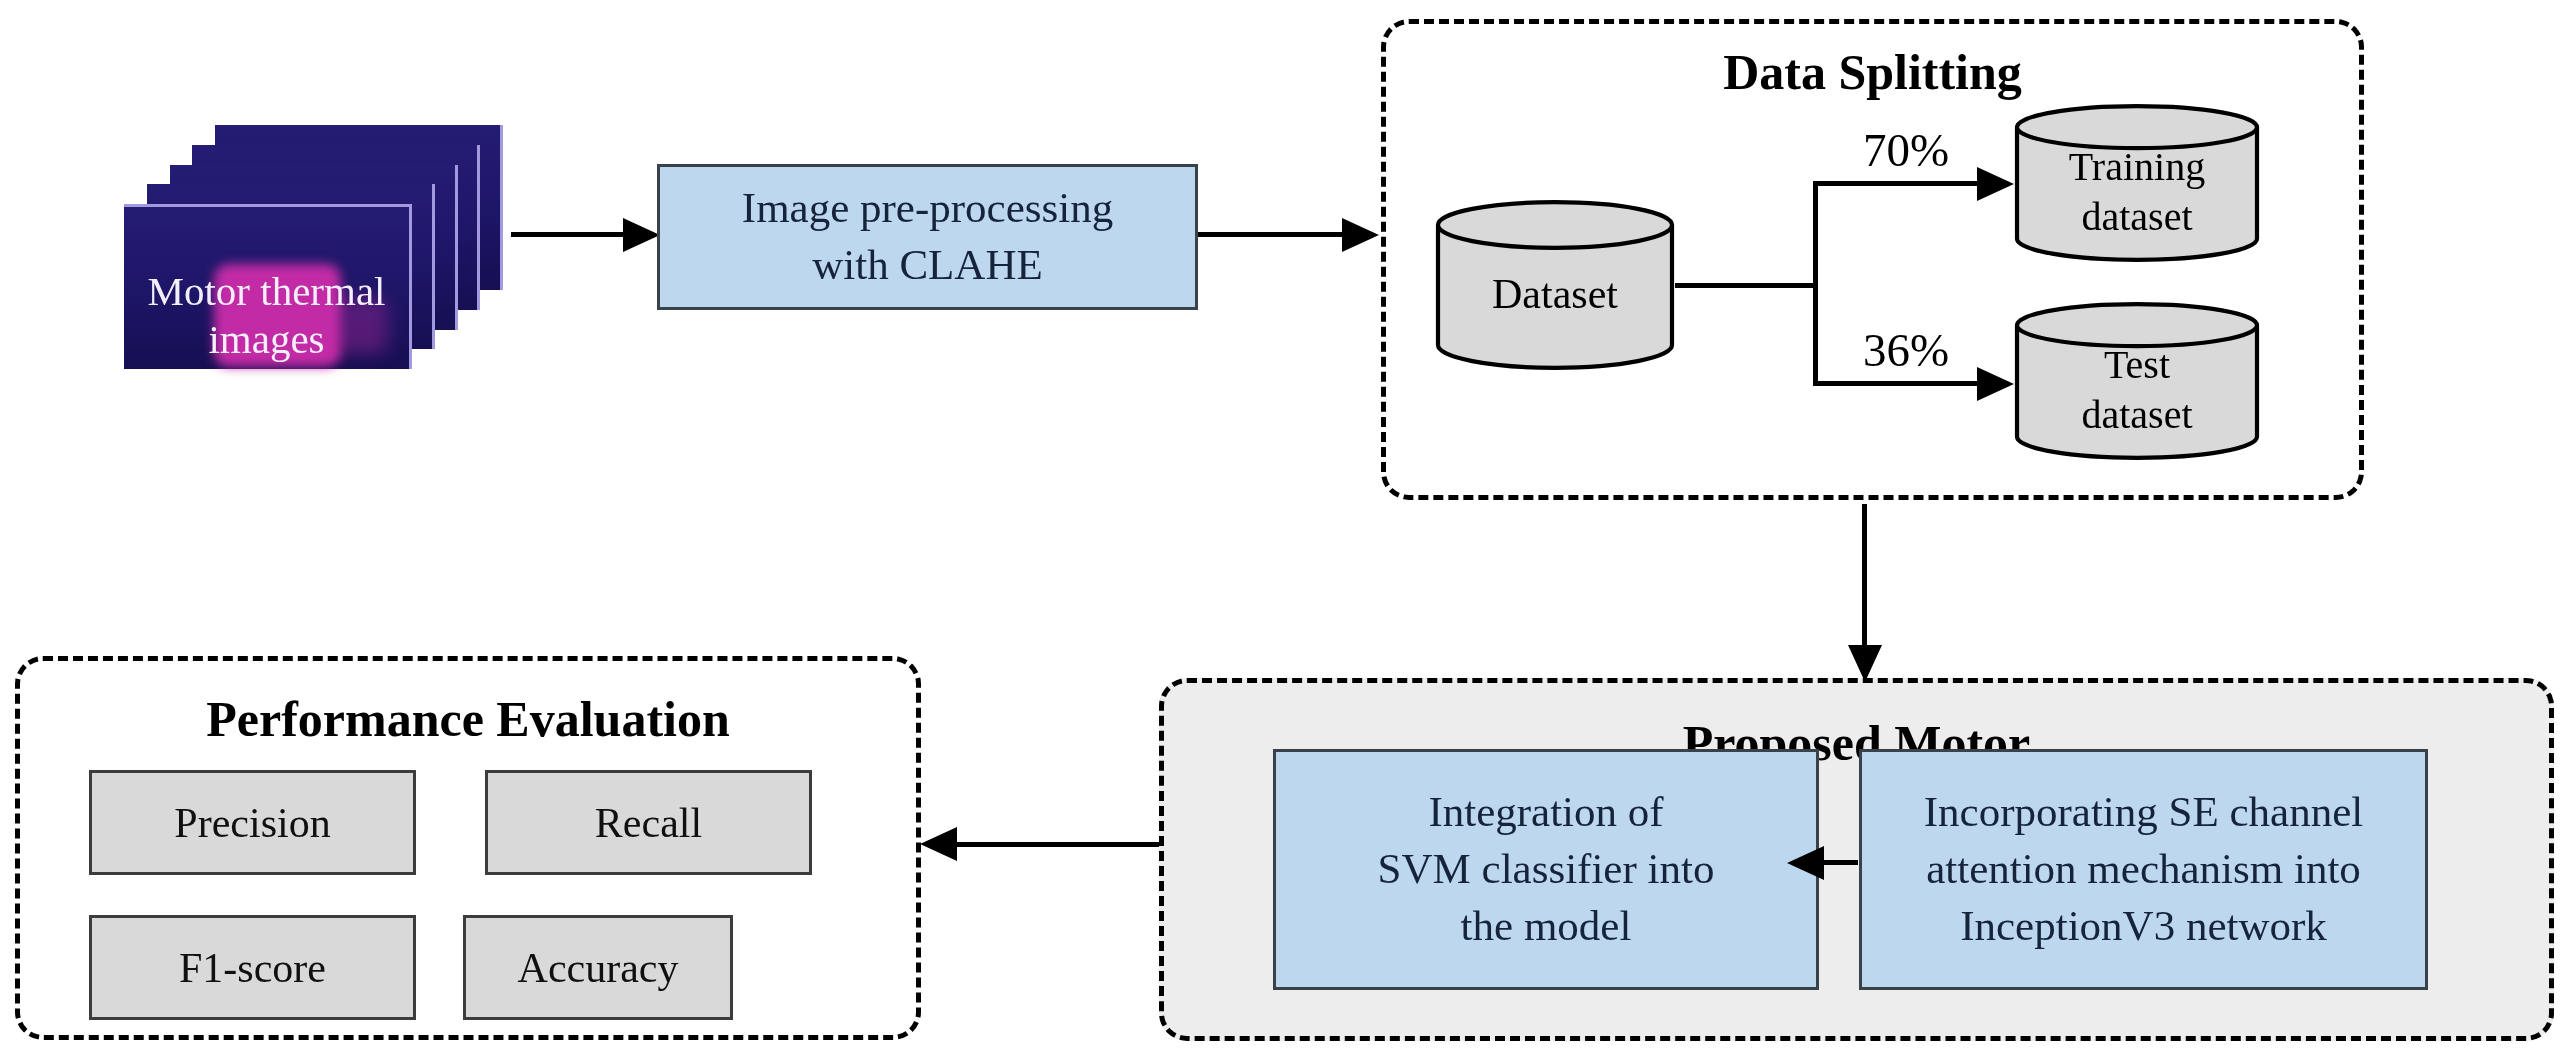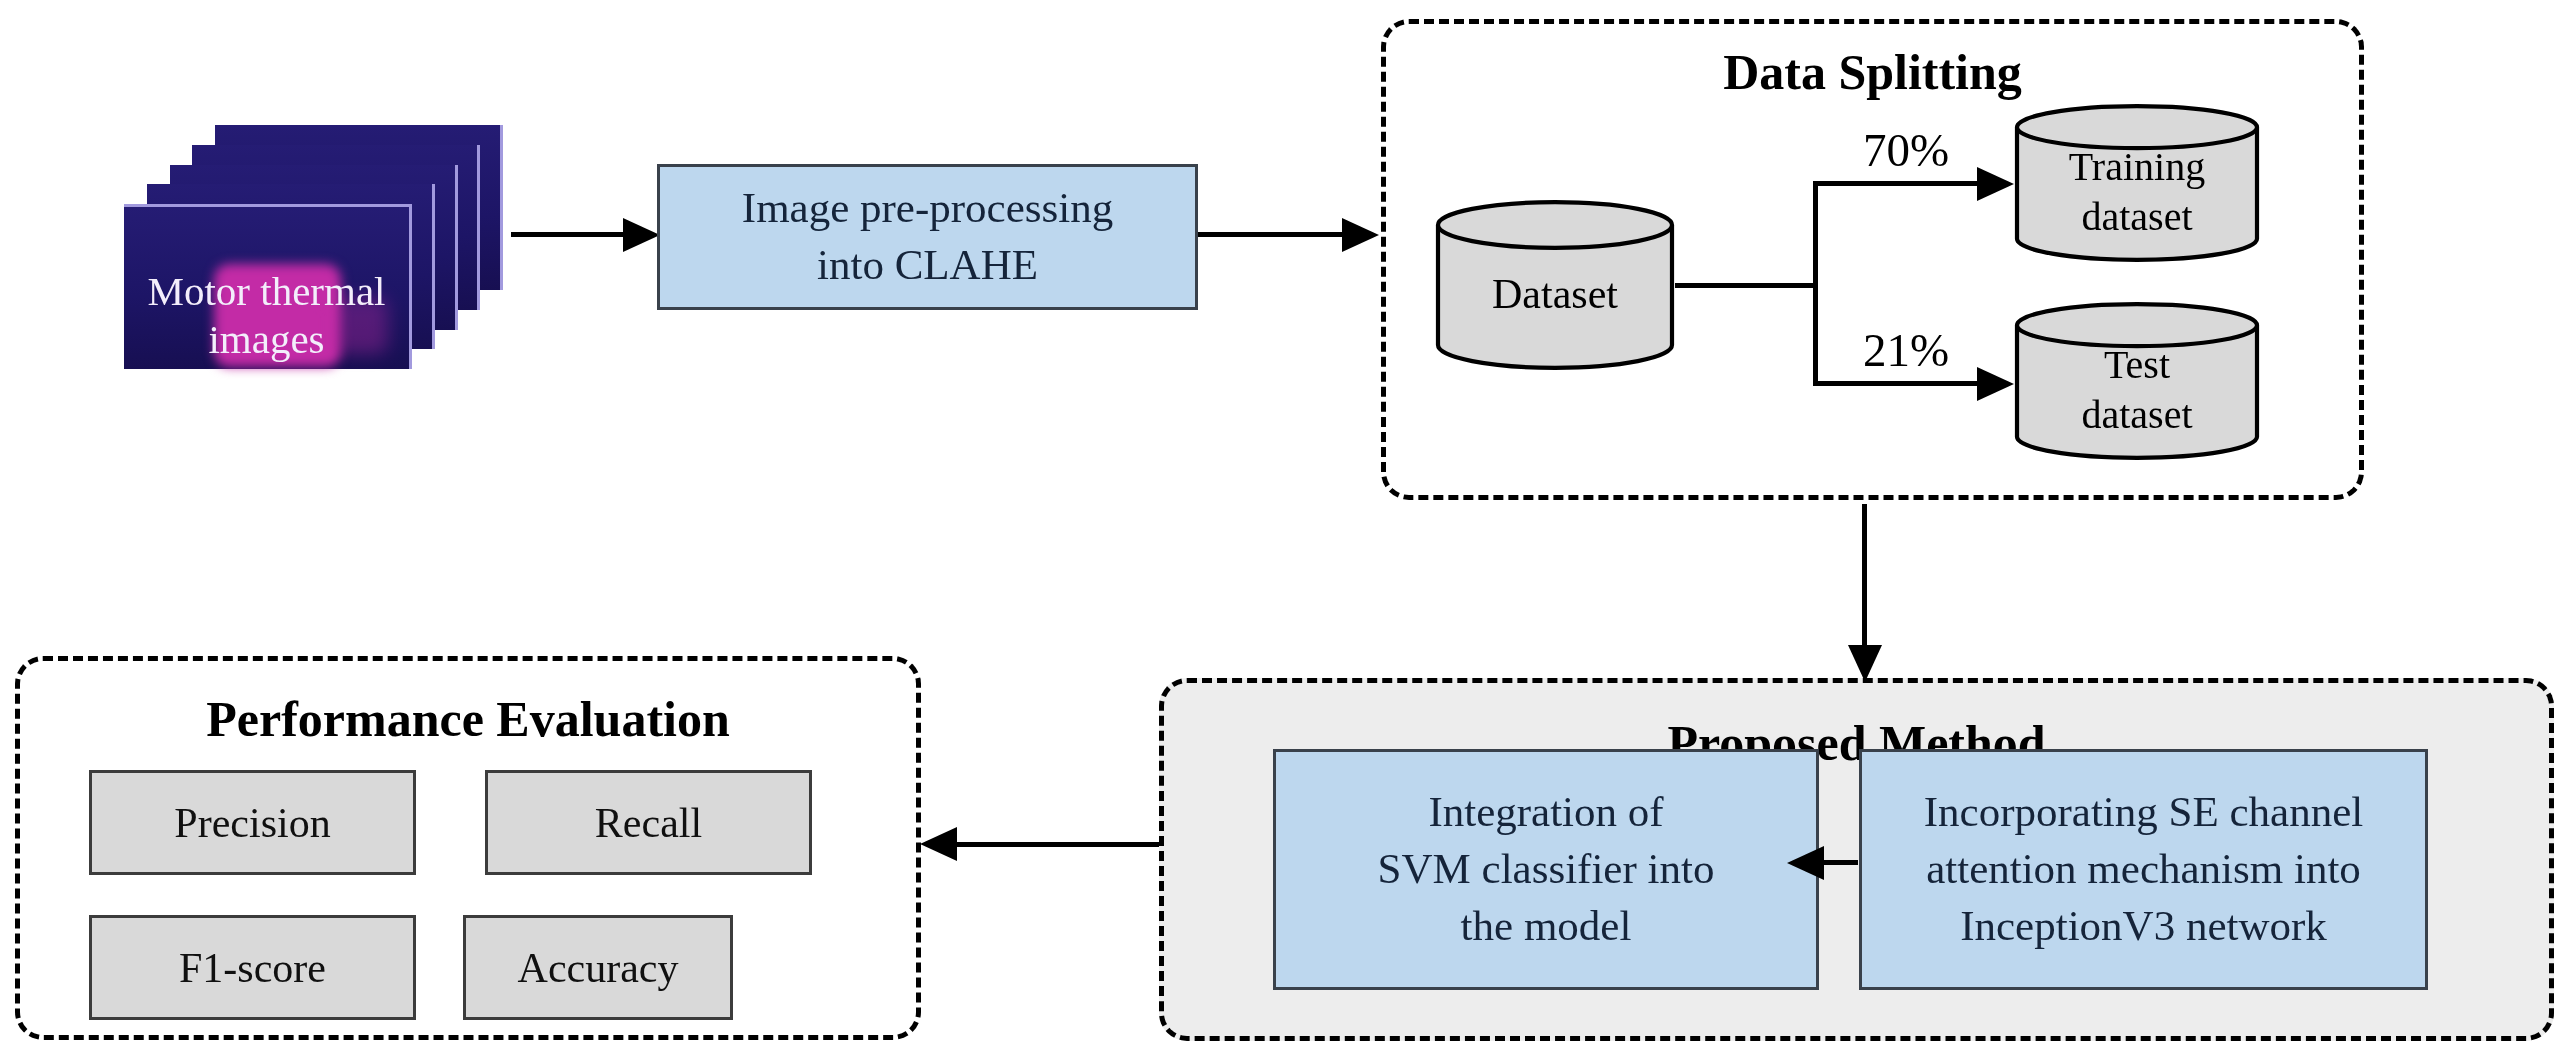--- a/index.html
+++ b/index.html
@@ -81,21 +81,21 @@
       <div class="stack-label">Motor thermal
 images</div>
     </div>
   </div>
 
   <div class="shaft" style="left:511px;top:232px;width:114px;height:5.4px;"></div>
   <div class="ah-right" style="left:623px;top:218px;"></div>
 
   <div class="procbox" style="left:657px;top:164px;width:541px;height:146px;">
     <span>Image pre-processing
-into CLAHE</span>
+with CLAHE</span>
   </div>
 
   <div class="shaft" style="left:1198px;top:232px;width:145px;height:5.4px;"></div>
   <div class="ah-right" style="left:1342px;top:218px;"></div>
 
   <div class="dashedbox" style="left:1381px;top:18.6px;width:983px;height:481px;background:#ffffff;"></div>
   <div class="boxtitle" style="left:1381px;top:43px;width:983px;">Data Splitting</div>
 
   <div class="cyl" style="left:1435px;top:198px;width:240px;height:174px;">
     <svg width="240" height="174" viewBox="0 0 400 290">
@@ -106,21 +106,21 @@
   </div>
 
   <div class="shaft" style="left:1675px;top:283px;width:138px;height:5.4px;"></div>
   <div class="shaft" style="left:1813px;top:181px;width:5.4px;height:205px;"></div>
   <div class="shaft" style="left:1813px;top:181px;width:165px;height:5.4px;"></div>
   <div class="ah-right" style="left:1977px;top:167px;"></div>
   <div class="shaft" style="left:1813px;top:381px;width:165px;height:5.4px;"></div>
   <div class="ah-right" style="left:1977px;top:367px;"></div>
 
   <div class="pct" style="left:1816px;top:123px;">70%</div>
-  <div class="pct" style="left:1816px;top:323px;">21%</div>
+  <div class="pct" style="left:1816px;top:323px;">36%</div>
 
   <div class="cyl" style="left:2014px;top:102px;width:246px;height:162px;">
     <svg width="246" height="162" viewBox="0 0 410 270">
       <path d="M5 42 L5 228 A200 35 0 0 0 405 228 L405 42"></path>
       <ellipse cx="205" cy="42" rx="200" ry="35"></ellipse>
     </svg>
     <div class="cyl-label">Training
 dataset</div>
   </div>
 
@@ -130,21 +130,21 @@
       <ellipse cx="205" cy="42" rx="200" ry="35"></ellipse>
     </svg>
     <div class="cyl-label">Test
 dataset</div>
   </div>
 
   <div class="shaft" style="left:1862px;top:504px;width:5.4px;height:142px;"></div>
   <div class="ah-down" style="left:1848px;top:645px;"></div>
 
   <div class="dashedbox" style="left:1159px;top:678px;width:1395px;height:363px;background:var(--proposed_bg);"></div>
-  <div class="boxtitle" style="left:1159px;top:714px;width:1395px;">Proposed Method</div>
+  <div class="boxtitle" style="left:1159px;top:714px;width:1395px;">Proposed Motor</div>
 
   <div class="procbox" style="left:1241px;top:749px;width:546px;height:241px;margin-left:32px;">
     <span>Integration of
 SVM classifier into
 the model</span>
   </div>
 
   <div class="procbox" style="left:1859px;top:749px;width:569px;height:241px;">
     <span>Incorporating SE channel
 attention mechanism into

